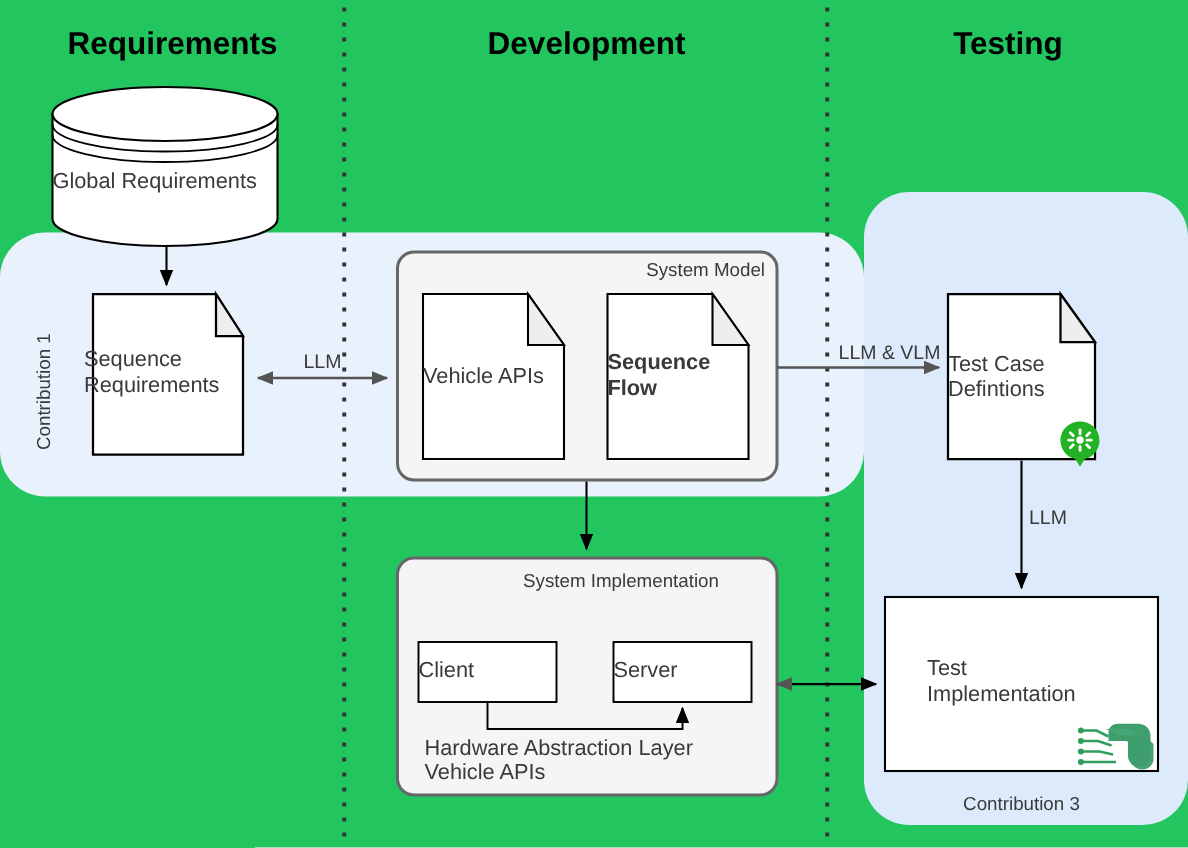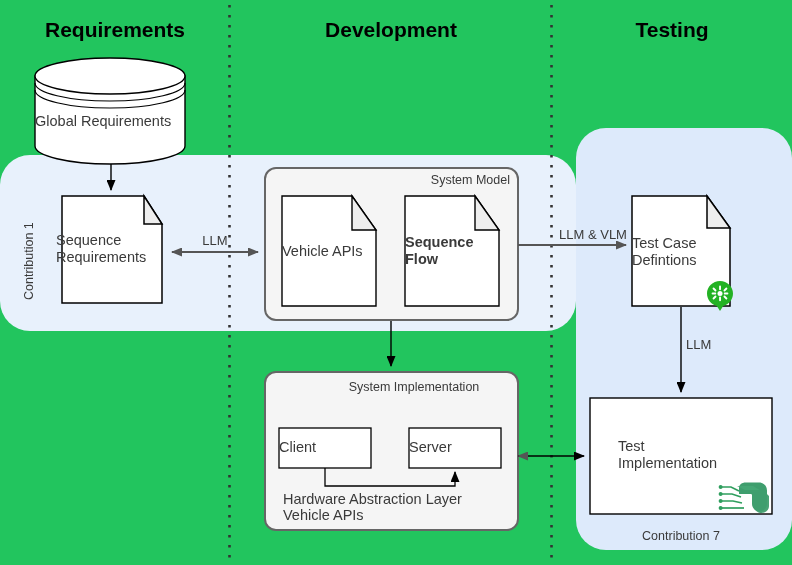--- a/index.html
+++ b/index.html
@@ -209,21 +209,21 @@
       <path d="M26,8 L44,8 L50,14 L50,24 C50,28 46.5,31 42.5,31
                C38.5,31 35,28 35,24 L35,14 Z" fill="#3f9e6e" opacity="0.95"></path>
     </g>
   </svg>
 
   <div class="phase-title" style="left:0px; top:18px; width:230px;">Requirements</div>
   <div class="phase-title" style="left:230px; top:18px; width:322px;">Development</div>
   <div class="phase-title" style="left:552px; top:18px; width:240px;">Testing</div>
 
   <div class="rot-label" style="left:22px; top:300px;">Contribution 1</div>
-  <div class="small-label" style="left:590px; top:529px; width:182px;">Contribution 7</div>
+  <div class="small-label" style="left:590px; top:529px; width:182px;">Contribution 3</div>
 
   <div class="node-label" style="left:35px; top:113px; width:150px;">Global Requirements</div>
 
   <div class="node-label" style="left:56px; top:232px; width:112px;">Sequence
 Requirements</div>
 
   <div class="small-label" style="left:368px; top:173px; width:142px; text-align:right;">System Model</div>
 
   <div class="node-label" style="left:282px; top:243px; width:94px;">Vehicle APIs</div>
 

